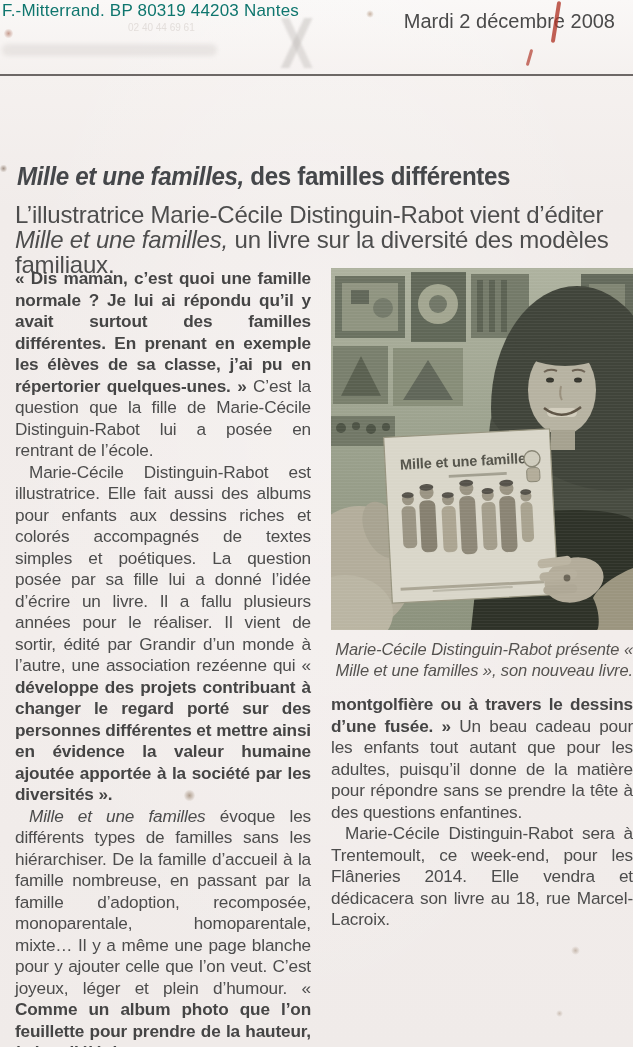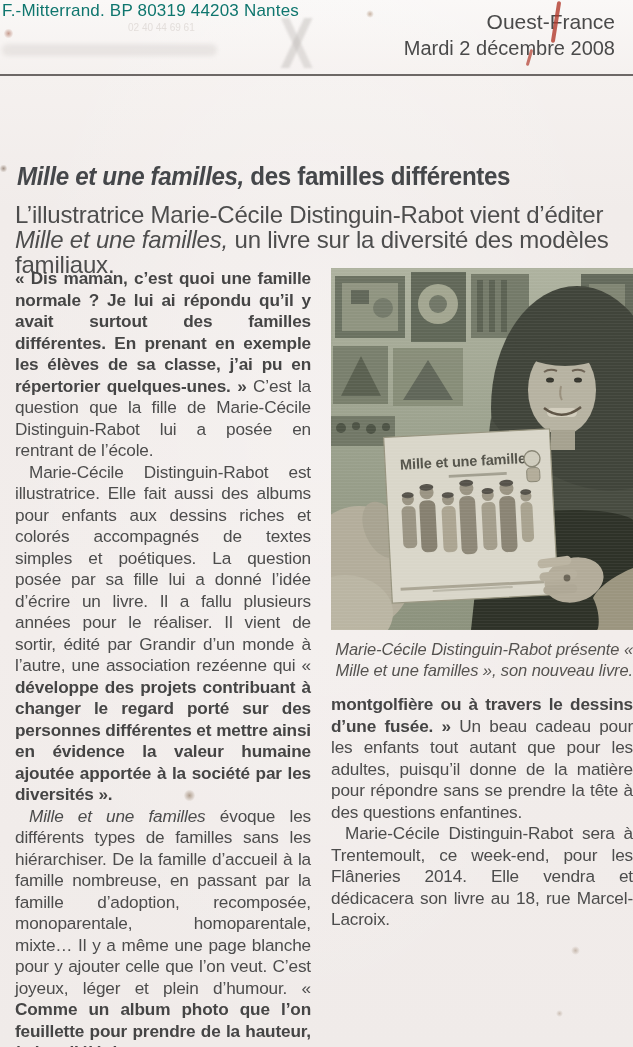--- a/index.html
+++ b/index.html
@@ -66,21 +66,20 @@
 </style>
 </head>
 <body>
 
 <div class="faded-address">F.-Mitterrand. BP 80319 44203 Nantes</div>
 <div class="faded-phone">02 40 44 69 61</div>
 <div class="faded-email-bar"></div>
 <div class="ghost-printthrough"></div>
 
 <div class="masthead-block">
-  <div class="masthead-name">Ouest-France</div>
   <div class="masthead-date">Mardi 2 décembre 2008</div>
 </div>
 <div class="red-mark-1"></div>
 <div class="red-mark-2"></div>
 <div class="header-rule"></div>
 
 <h1 class="headline" style="margin:0;">
   <span class="it">Mille et une familles,</span><span> des familles différentes</span>
 </h1>
 <div class="standfirst">

